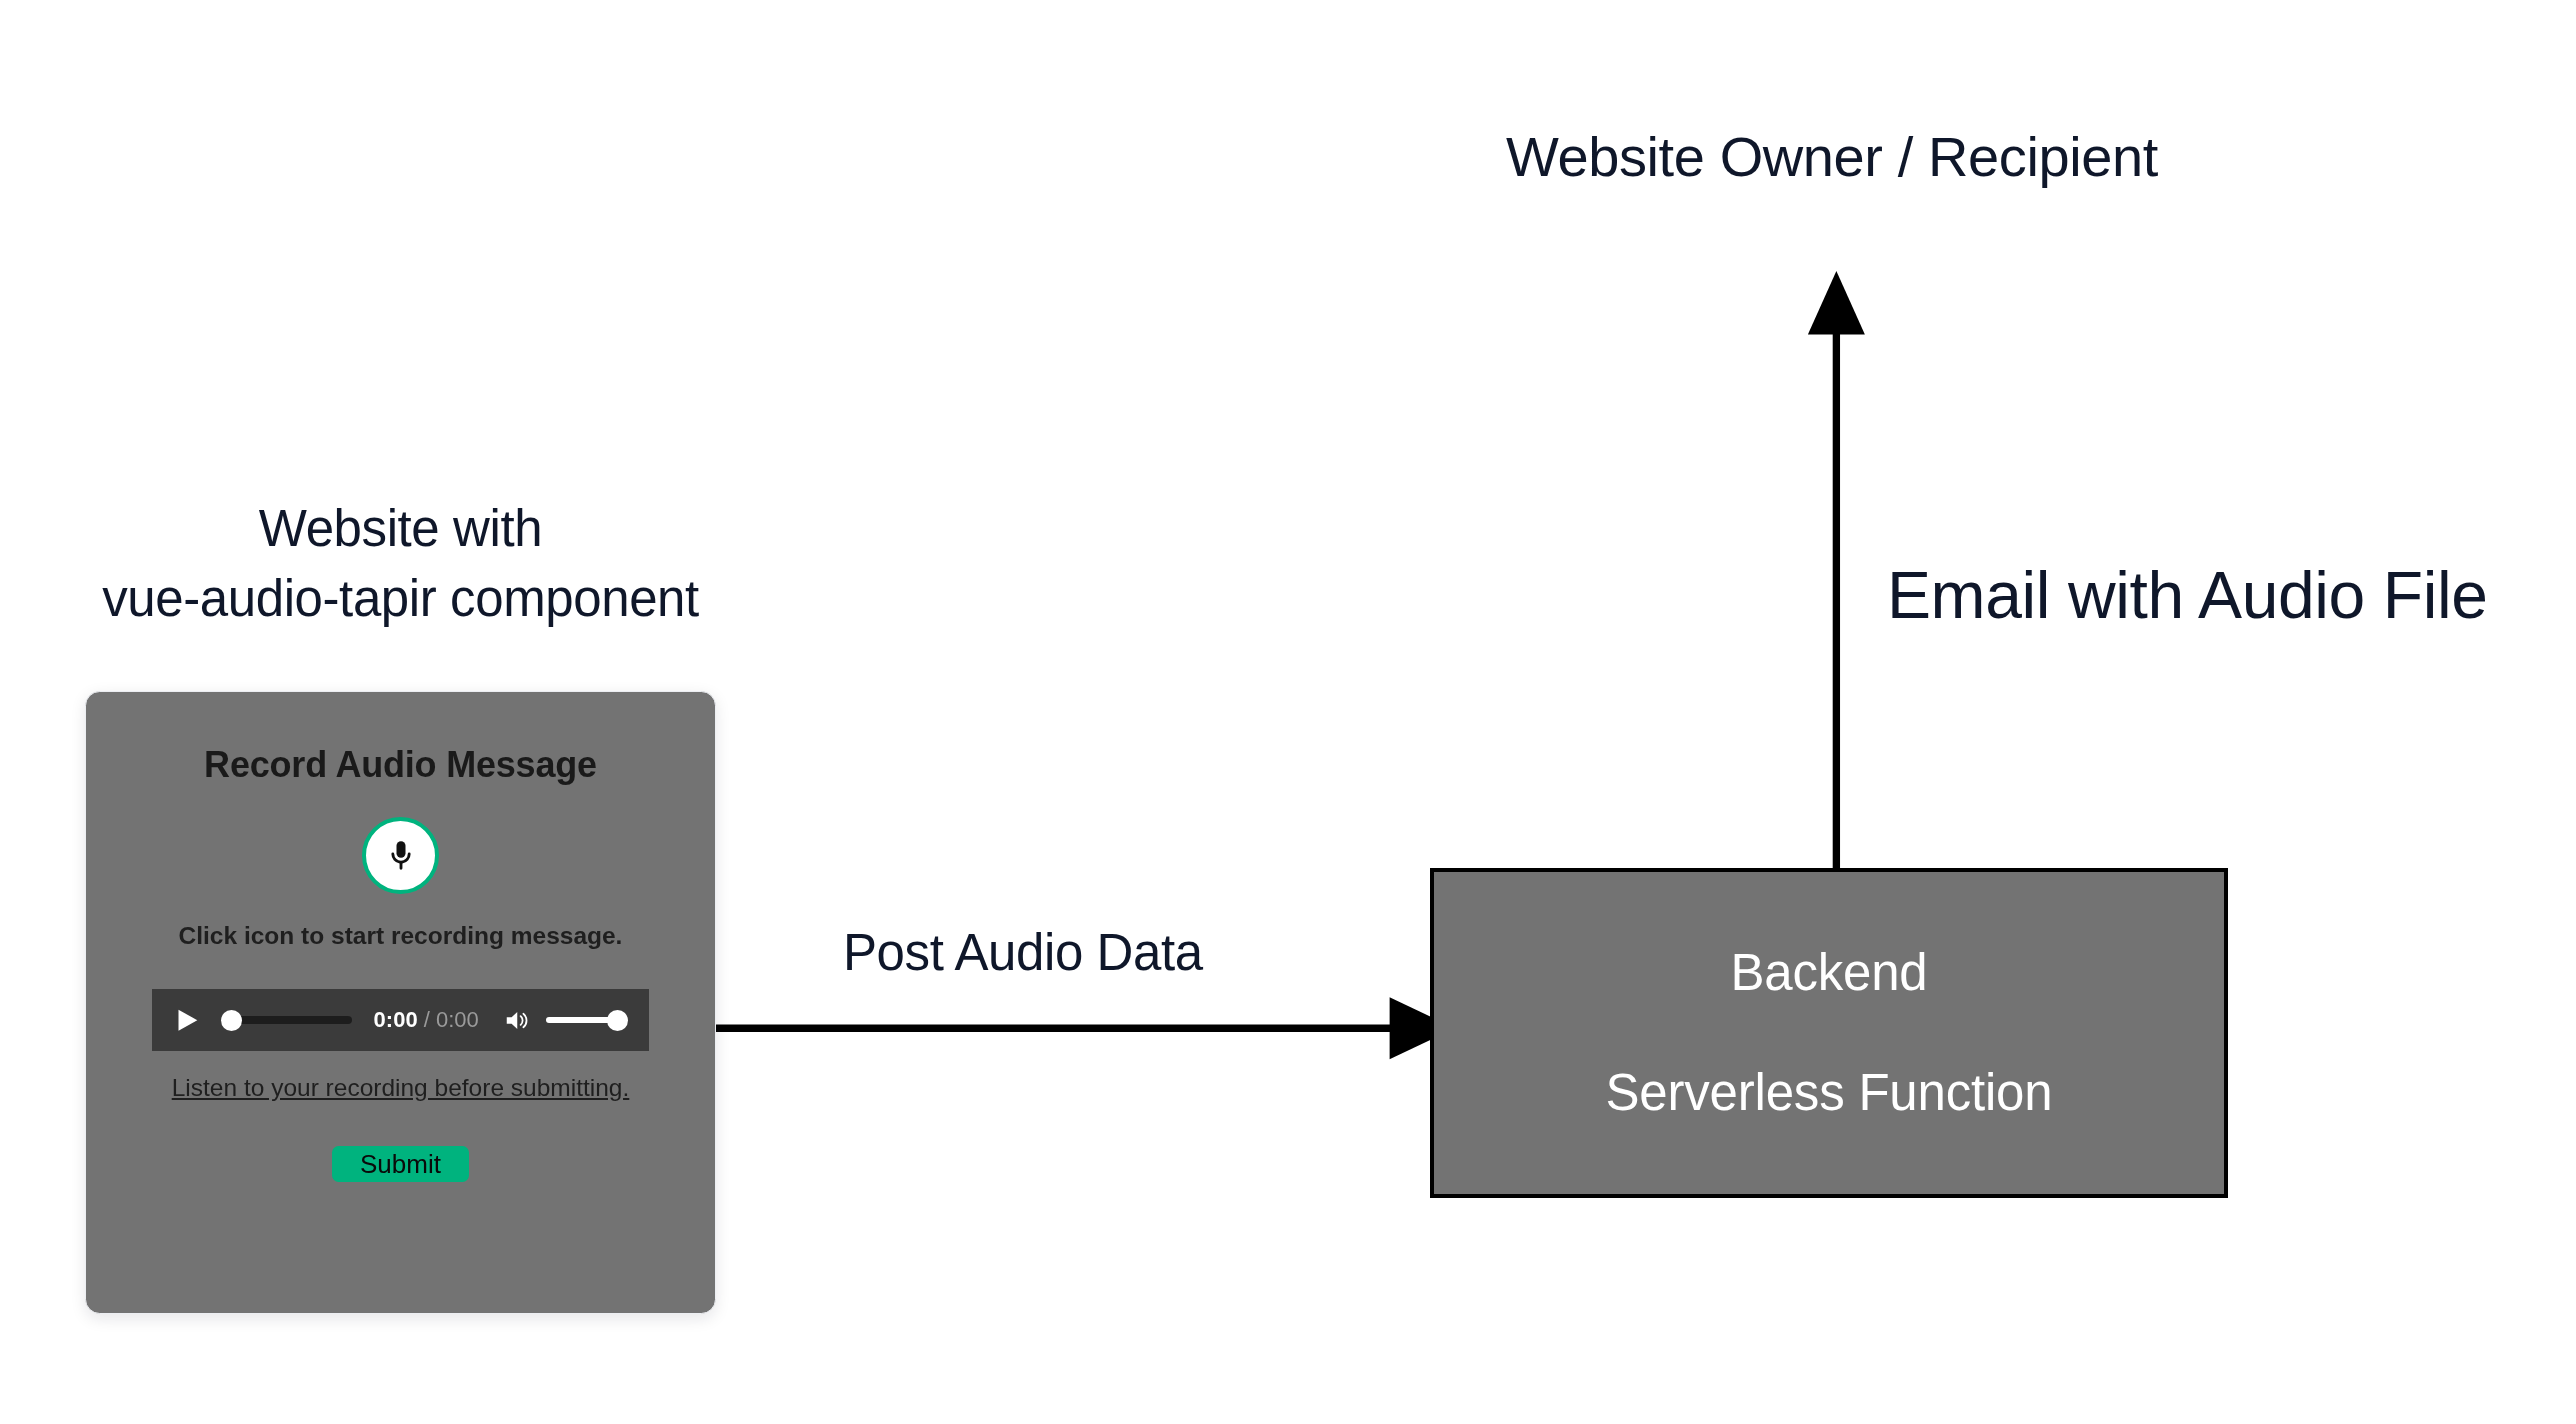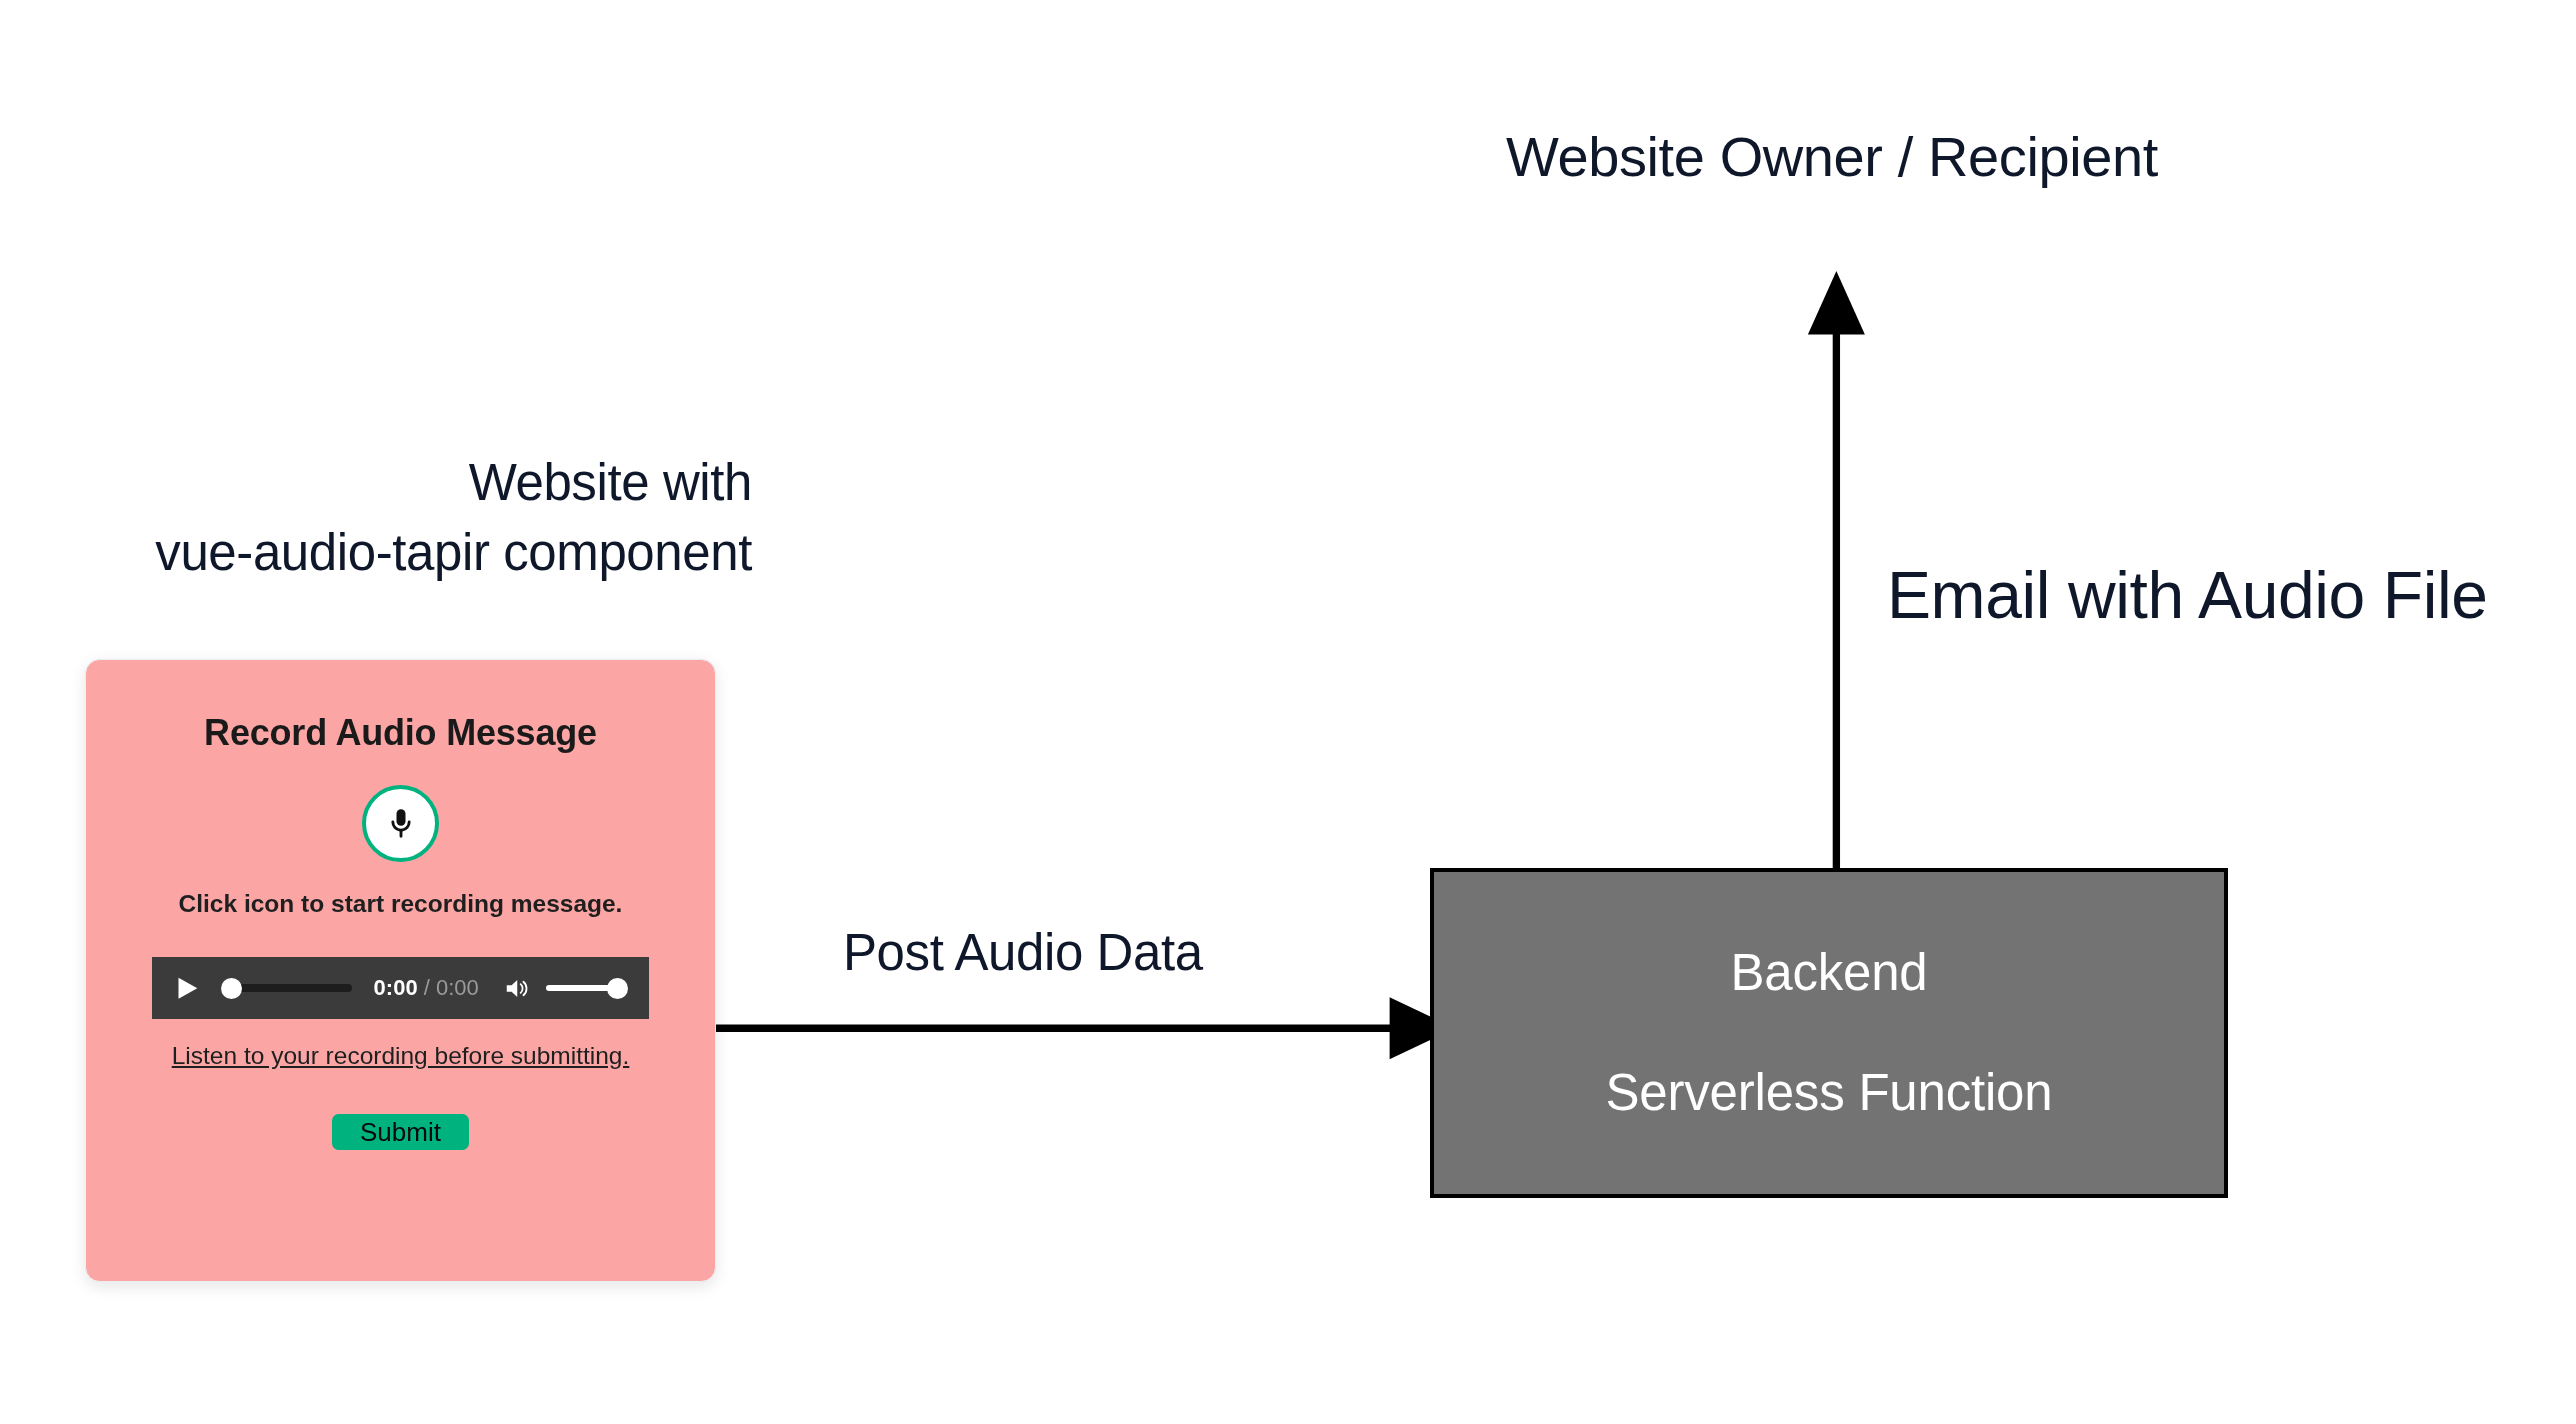--- a/index.html
+++ b/index.html
@@ -45,23 +45,23 @@
 
   #post-label {
     left: 843px;
     top: 923px;
     font-size: 51px;
     letter-spacing: -0.4px;
   }
 
   #website-label {
     left: 49px;
-    top: 448px;
+    top: 494px;
     width: 703px;
-    text-align: right;
+    text-align: center;
     font-size: 51px;
     white-space: normal;
     letter-spacing: -0.4px;
     line-height: 1.38;
   }
 
   
   .arrow-svg {
     position: absolute;
     overflow: visible;
@@ -100,25 +100,25 @@
     font-weight: 400;
     letter-spacing: -0.2px;
     line-height: 1.1;
   }
   #backend-box .box-line.first { margin-bottom: 64px; }
 
   
   #website-card {
     position: absolute;
     left: 85px;
-    top: 659px;
+    top: 691px;
     width: 631px;
     height: 623px;
     box-sizing: border-box;
-    background: #fca5a5;
+    background: #737373;
     border: 1.6px solid #eceef2;
     border-radius: 14.7px;
     box-shadow: 0 4.9px 14.7px rgba(16, 24, 40, 0.10);
     display: flex;
     flex-direction: column;
     align-items: center;
   }
 
   #card-title {
     margin-top: 52px;

